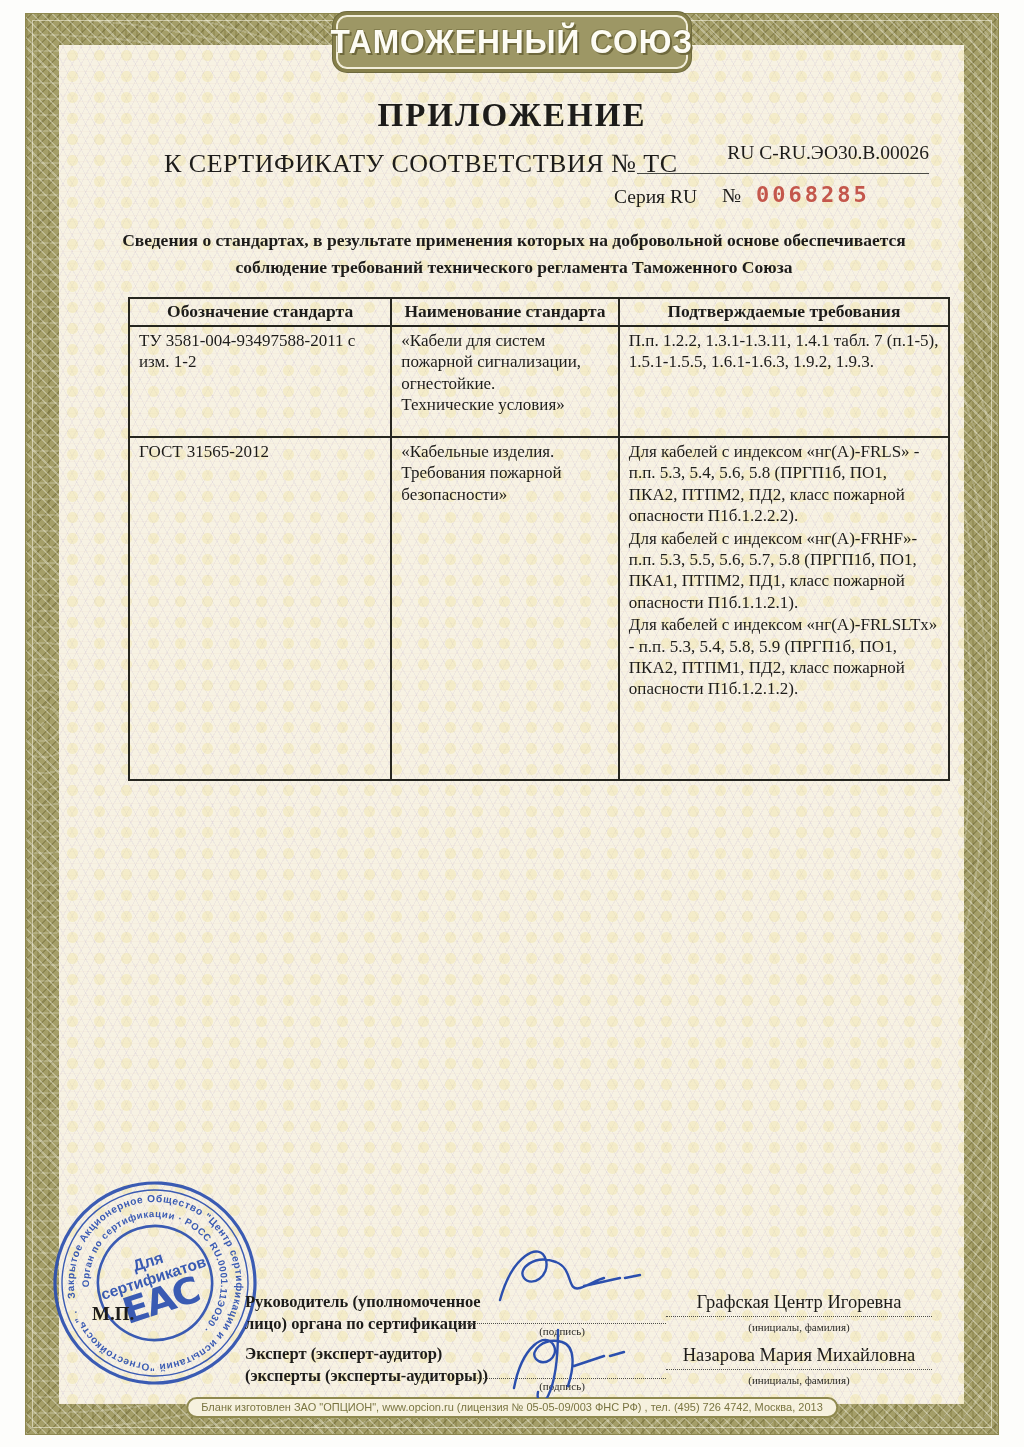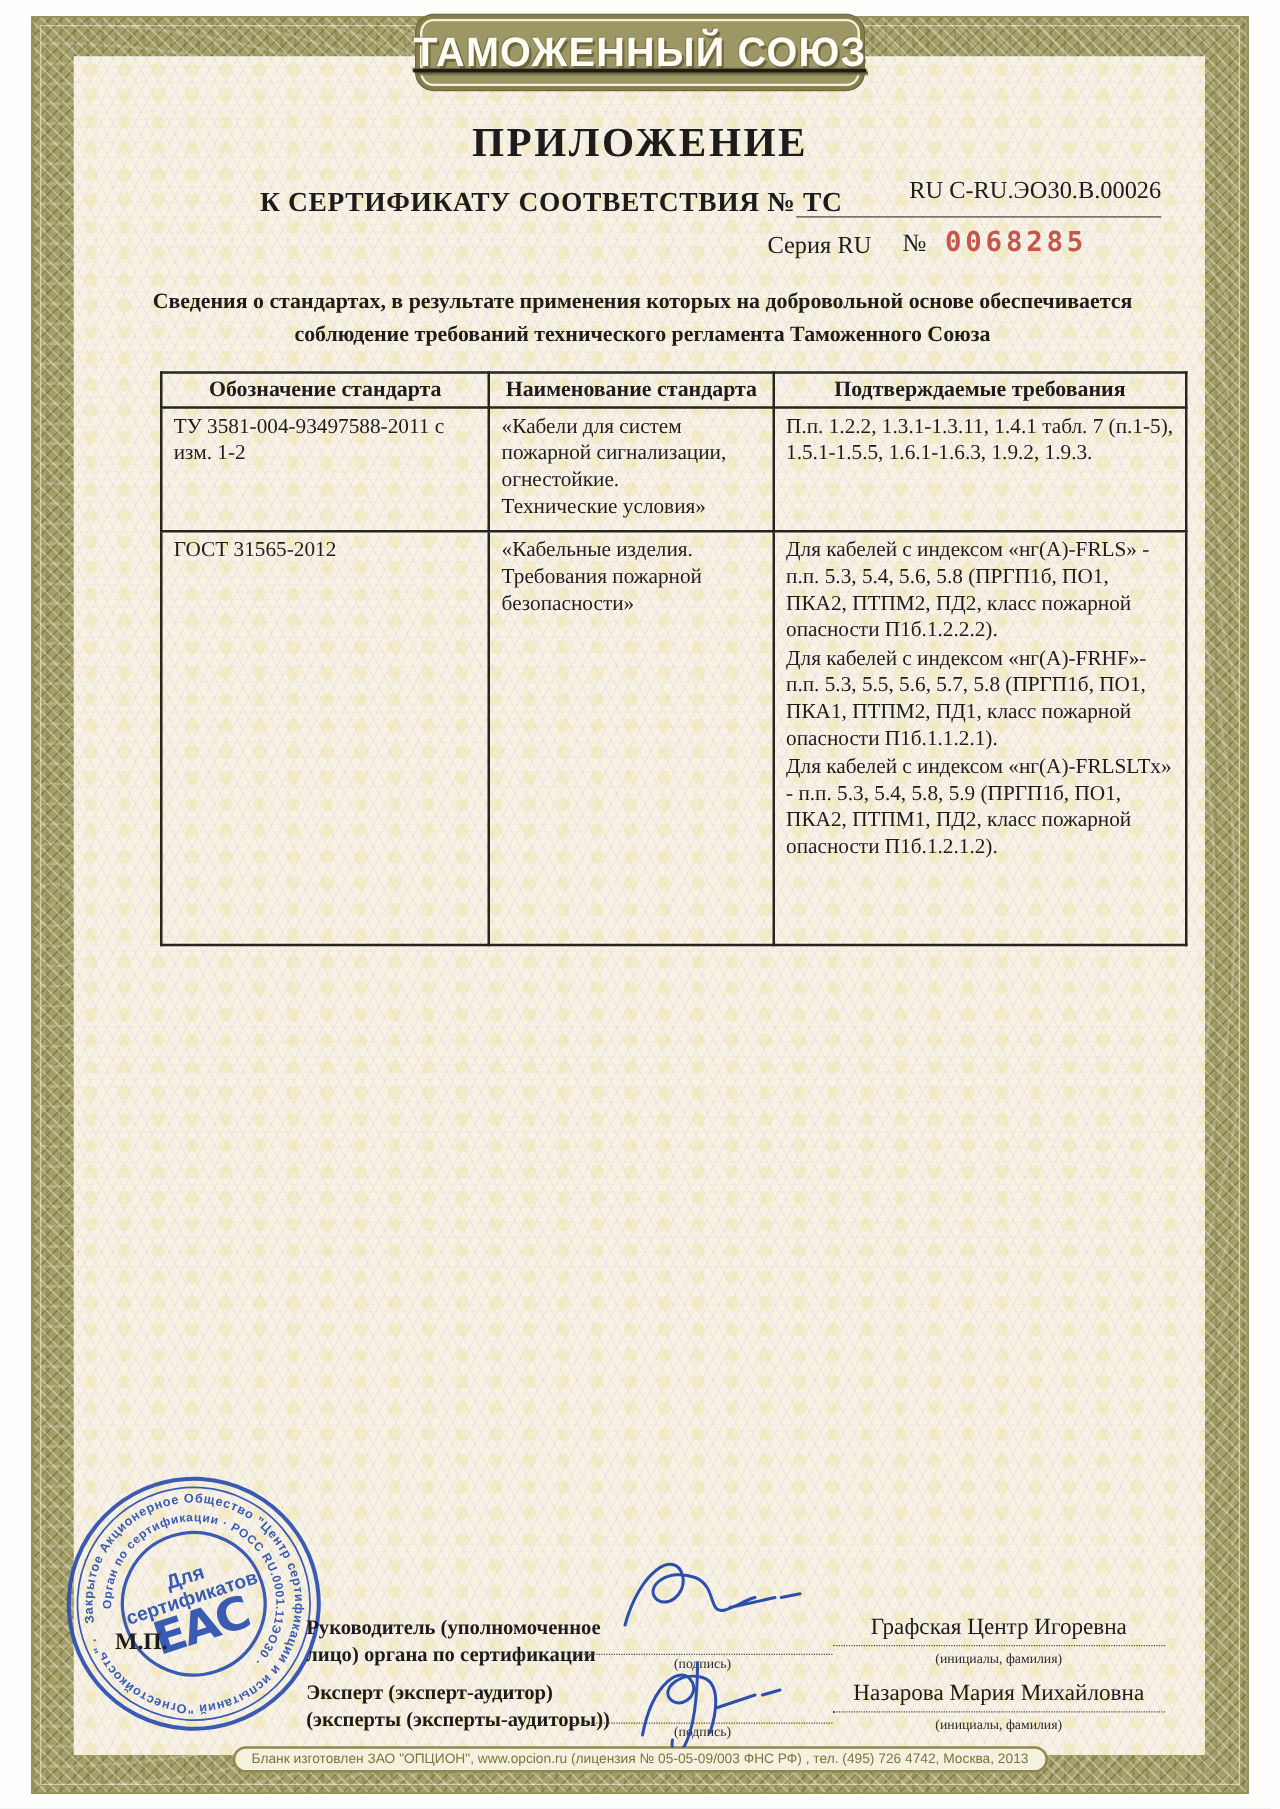--- a/index.html
+++ b/index.html
@@ -24,42 +24,42 @@
           radial-gradient(circle at 50% 50%, rgba(238,226,150,.34) 0 5px, rgba(238,226,150,0) 6px),
           repeating-linear-gradient(62deg, rgba(138,126,200,.085) 0 1px, transparent 1px 8px),
           repeating-linear-gradient(-62deg, rgba(150,120,190,.085) 0 1px, transparent 1px 8px),
           repeating-linear-gradient(0deg, rgba(205,140,130,.05) 0 1px, transparent 1px 6px);
         background-size:27px 21px,auto,auto,auto;}
 
   
   .banner{position:absolute;top:12px;left:50%;transform:translateX(-50%);
         width:352px;height:54px;background:#9d9765;border:3px solid #857f4a;border-radius:14px;
         box-shadow:inset 0 0 0 2px #f2eeda, 0 0 0 1px #6e6a3e;
-        display:flex;align-items:center;justify-content:center;text-decoration:underline;}
+        display:flex;align-items:center;justify-content:center;}
   .banner span{font-family:"Liberation Sans","DejaVu Sans",sans-serif;font-weight:bold;font-size:33px;
         color:#fdfcf4;letter-spacing:1px;transform:scaleX(.96);white-space:nowrap;
         text-shadow:2px 2px 0 #6e683c, -1px -1px 0 rgba(110,104,60,.55);}
 
   .title{position:absolute;top:97px;left:0;width:100%;text-align:center;margin:0;
         font-size:33px;font-weight:bold;letter-spacing:2px;}
 
-  .sub-label{position:absolute;left:164px;top:149px;font-size:22px;font-weight:bold;letter-spacing:.5px;margin-left:44px;}
+  .sub-label{position:absolute;left:164px;top:149px;font-size:26px;font-weight:normal;letter-spacing:.5px;}
   .cert-no{position:absolute;left:637px;top:142px;width:292px;text-align:right;font-size:19.5px;
         font-weight:normal;border-bottom:1.5px solid #4a4a44;padding-bottom:9px;}
   .series-label{position:absolute;left:614px;top:186px;font-size:19.5px;}
   .no-sign{position:absolute;left:722px;top:184px;font-size:20px;}
   .serial{position:absolute;left:756px;top:182px;font-family:"DejaVu Sans Mono",monospace;
         font-weight:bold;font-size:22px;letter-spacing:3px;color:#c4574c;}
 
   .intro{position:absolute;left:90px;top:227px;width:848px;margin:0;text-align:center;
         font-size:17.5px;font-weight:bold;line-height:1.55;}
 
   table.std{position:absolute;left:128px;top:297px;width:822px;border-collapse:collapse;
         font-size:17px;line-height:1.26;}
-  table.std th,table.std td{border:2px solid #26261f;vertical-align:top;padding:3px 9px 6px;}
+  table.std th,table.std td{border:2px solid #26261f;vertical-align:top;padding:3px 9px 18px;}
   table.std th{font-size:17.5px;font-weight:bold;padding:2px 6px;line-height:1.25;}
   td.c-name,td.c-desig{white-space:pre-line;}
   .req-para{margin:0 0 1px 0;}
   tr.r1 td{height:88px;}
   tr.r2 td{height:320px;}
 
   
   .stamp{position:absolute;left:48px;top:1176px;width:214px;height:214px;opacity:.92;}
   .mp{position:absolute;left:92px;top:1303px;font-size:19px;font-weight:bold;z-index:5;}
 

